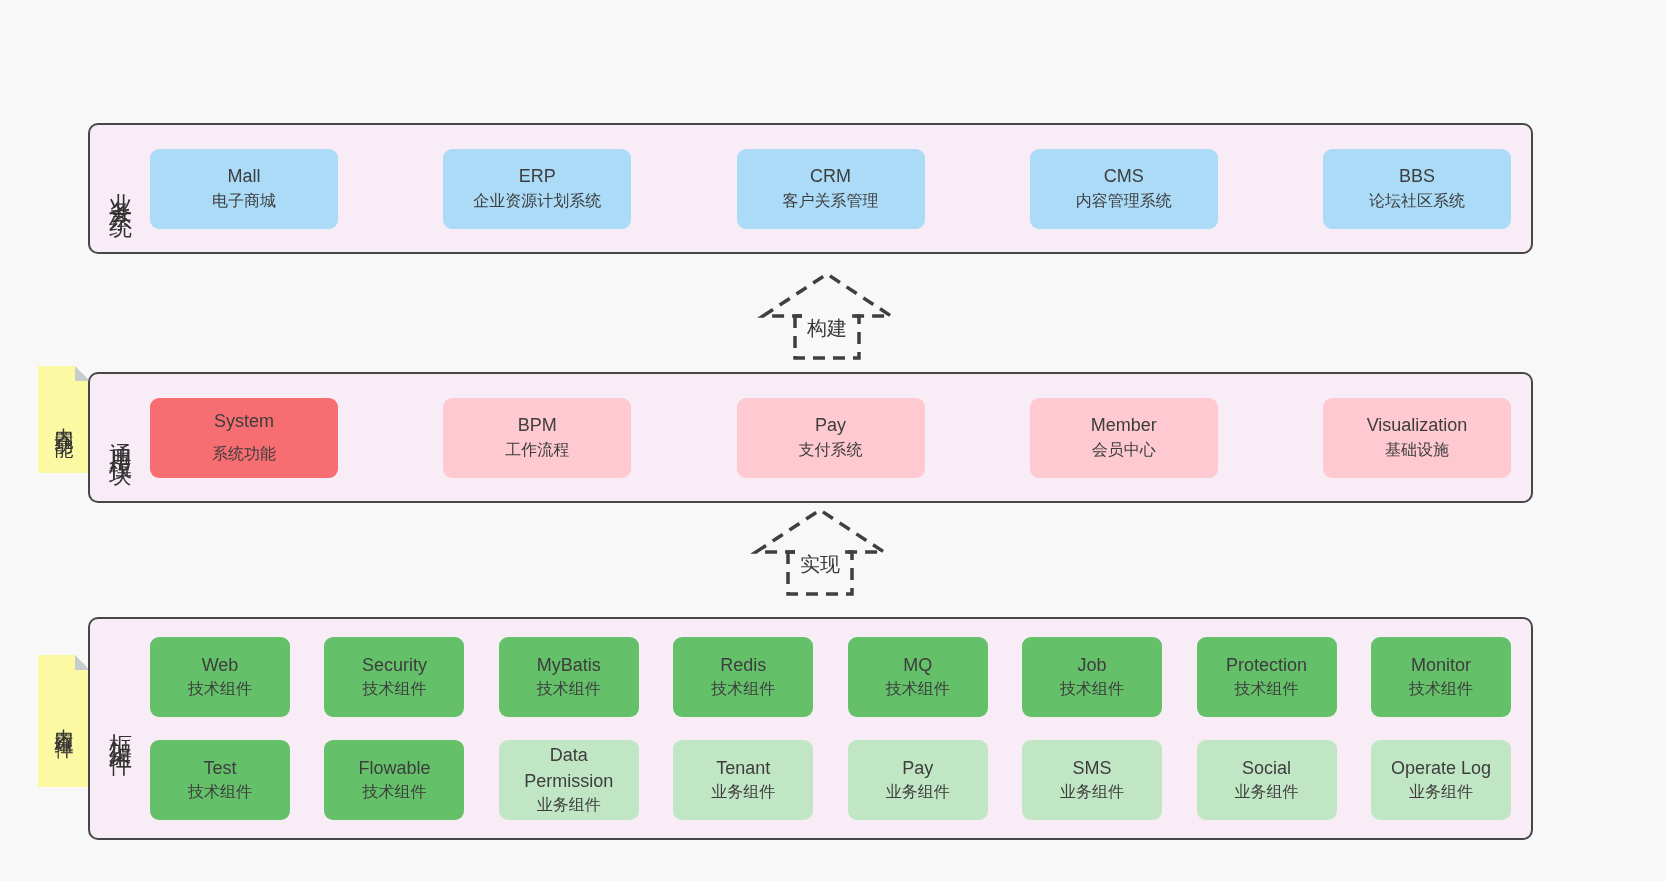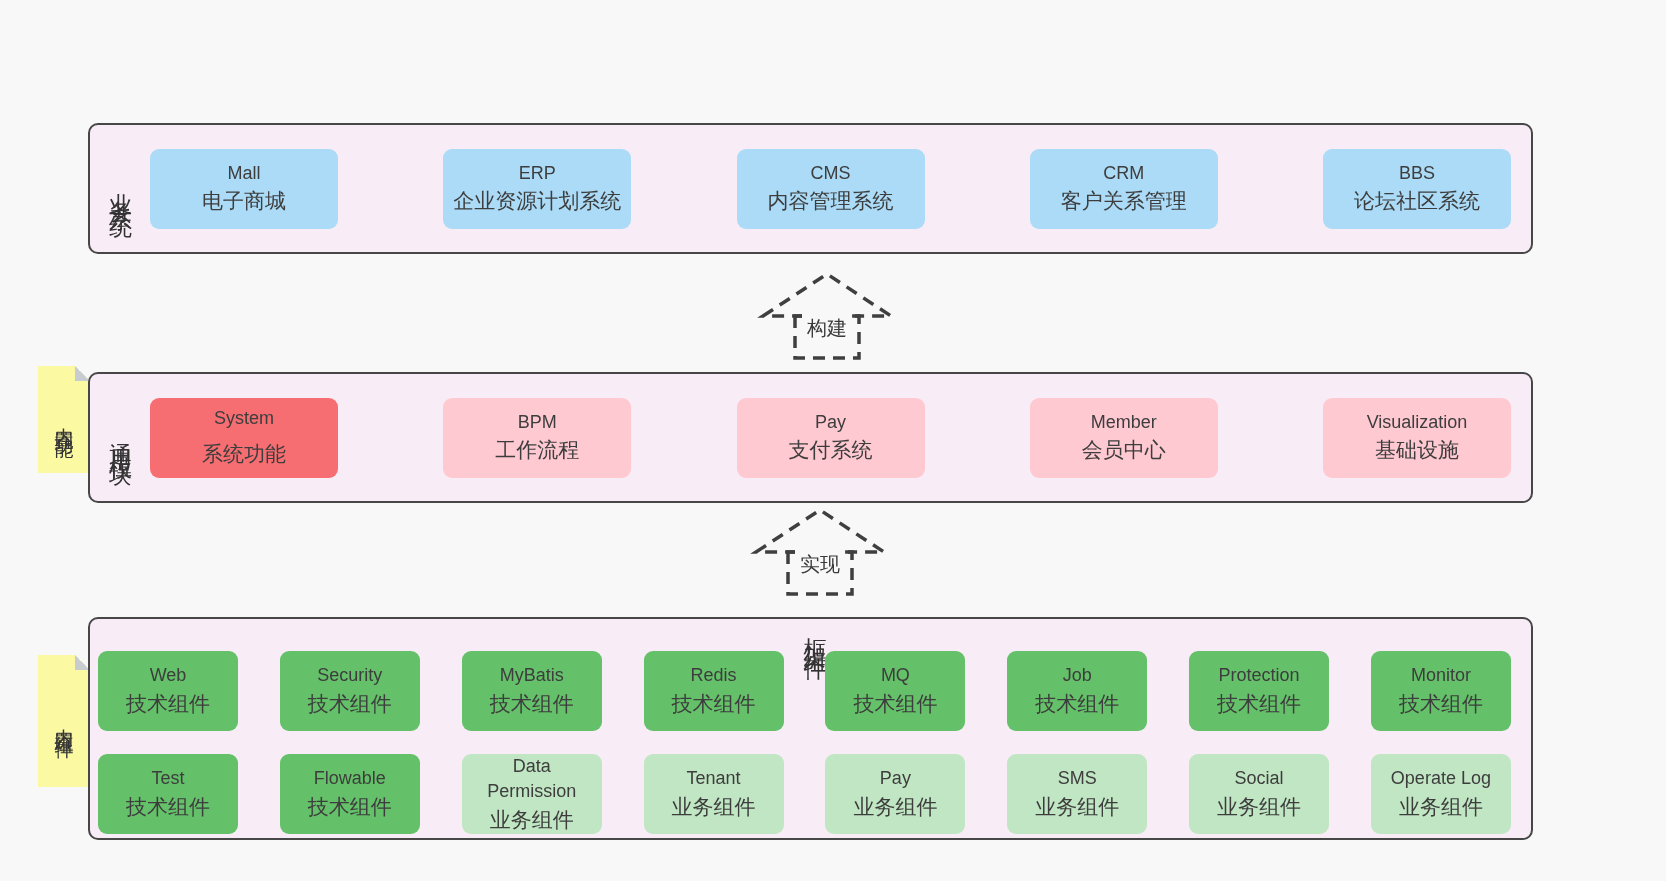--- a/index.html
+++ b/index.html
@@ -11,40 +11,40 @@
   }
   .band{
     position:absolute;left:88px;width:1445px;box-sizing:border-box;
     background:var(--container_bg,#f8edf6);
     border:2px solid var(--container_border,#474747);
     border-radius:10px;
     display:flex;align-items:stretch;
   }
   #band-business{top:123px;height:131px;}
   #band-modules{top:372px;height:131px;}
-  #band-components{top:617px;height:223px;flex-direction:column;}
+  #band-components{top:617px;height:223px;}
   .band-label{
     writing-mode:vertical-rl;text-orientation:upright;
     font-size:23px;letter-spacing:7px;line-height:42px;
     align-self:center;margin-left:10px;color:#333;white-space:nowrap;
   }
   .band-content{
     flex:1;display:flex;flex-direction:column;justify-content:center;
     gap:23px;padding:0 20px 0 8px;
   }
   .row{display:flex;justify-content:space-between;}
   .box{
     height:80px;border-radius:9px;box-sizing:border-box;
     display:flex;flex-direction:column;align-items:center;justify-content:center;
     text-align:center;line-height:1.42;padding:2px 6px;color:#3d3d3d;
   }
   .band-wide .box{width:188px;}
   .band-grid .box{width:140px;}
   .box .en{font-size:18px;}
-  .box .zh{font-size:21px;}
+  .box .zh{font-size:16px;}
   .box-blue{background:var(--blue,#abdbf7);text-align:center;}
   .box-red{background:var(--red,#f76e72);gap:8px;}
   .box-pink{background:var(--pink,#ffc9d2);}
   .box-green{background:var(--green,#64c169);}
   .box-lightgreen{background:var(--lightgreen,#c1e6c3);}
   .note{
     position:absolute;width:52px;box-sizing:border-box;
     background:var(--yellow,#fbfaa3);
     clip-path:polygon(0 0,calc(100% - 15px) 0,100% 15px,100% 100%,0 100%);
     display:flex;align-items:center;justify-content:center;
@@ -82,27 +82,27 @@
           <span class="zh">电子商城</span>
         </div>
 
 
         <div class="box box-blue">
           <span class="en">ERP</span>
           <span class="zh">企业资源计划系统</span>
         </div>
 
         <div class="box box-blue">
+          <span class="en">CRM</span>
+          <span class="zh">客户关系管理</span>
+        </div>
+
+        <div class="box box-blue">
           <span class="en">CMS</span>
           <span class="zh">内容管理系统</span>
-        </div>
-
-        <div class="box box-blue">
-          <span class="en">CRM</span>
-          <span class="zh">客户关系管理</span>
         </div>
 
         <div class="box box-blue">
           <span class="en">BBS</span>
           <span class="zh">论坛社区系统</span>
         </div>
       </div>
   </div>
 </section>
 

